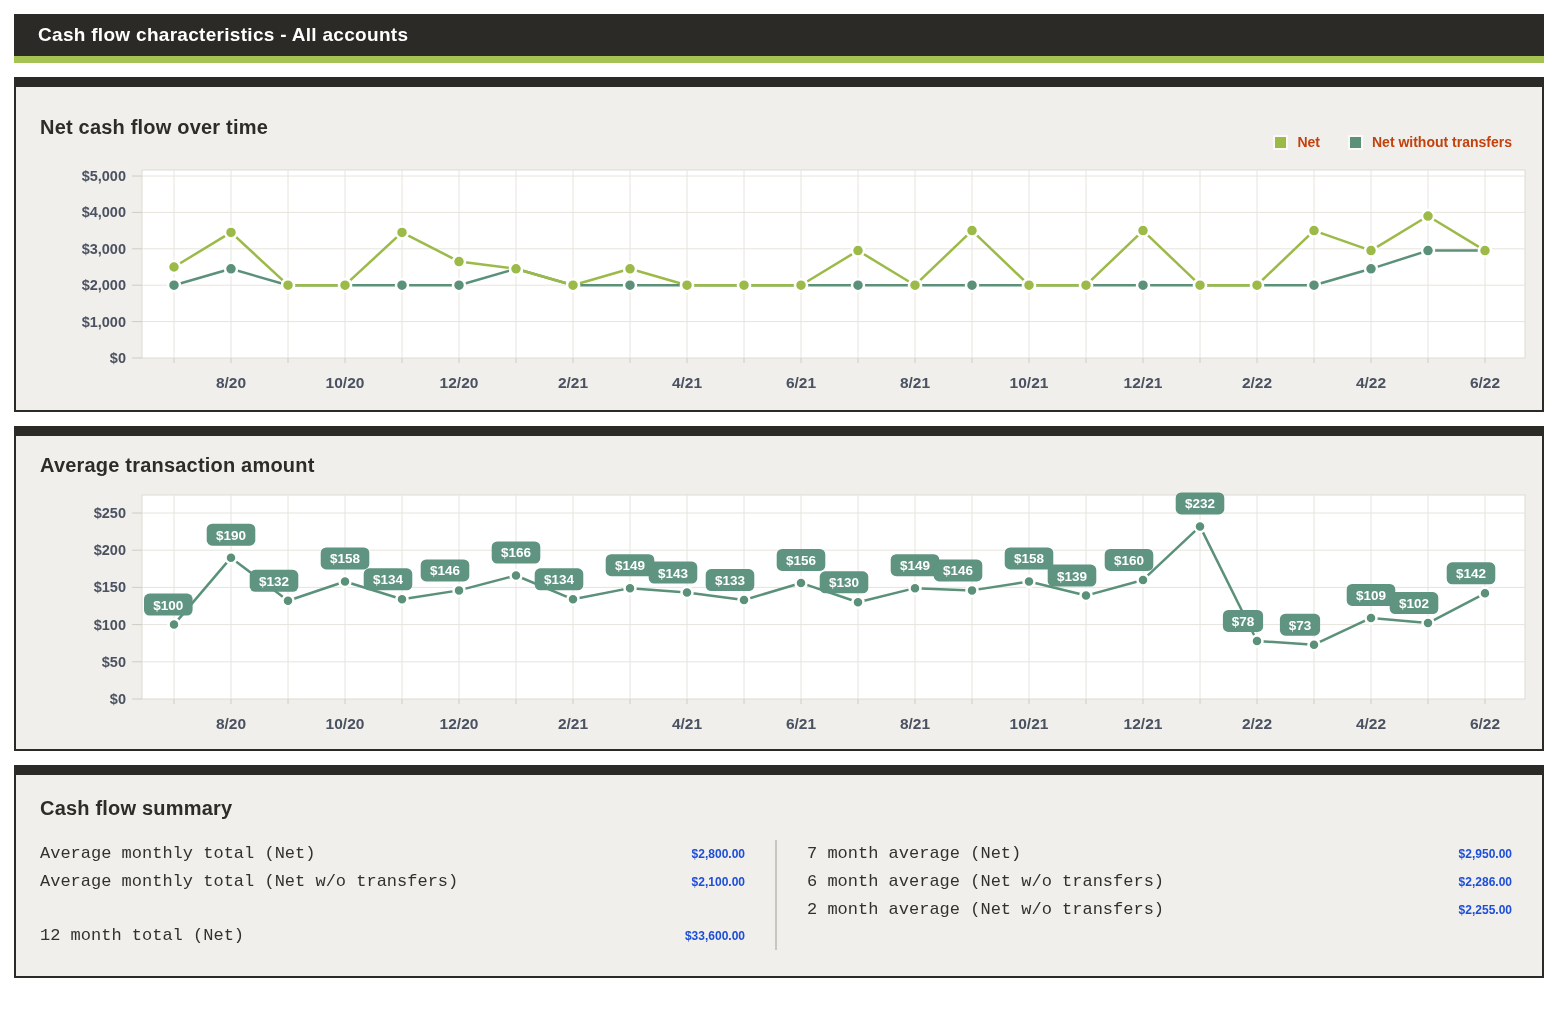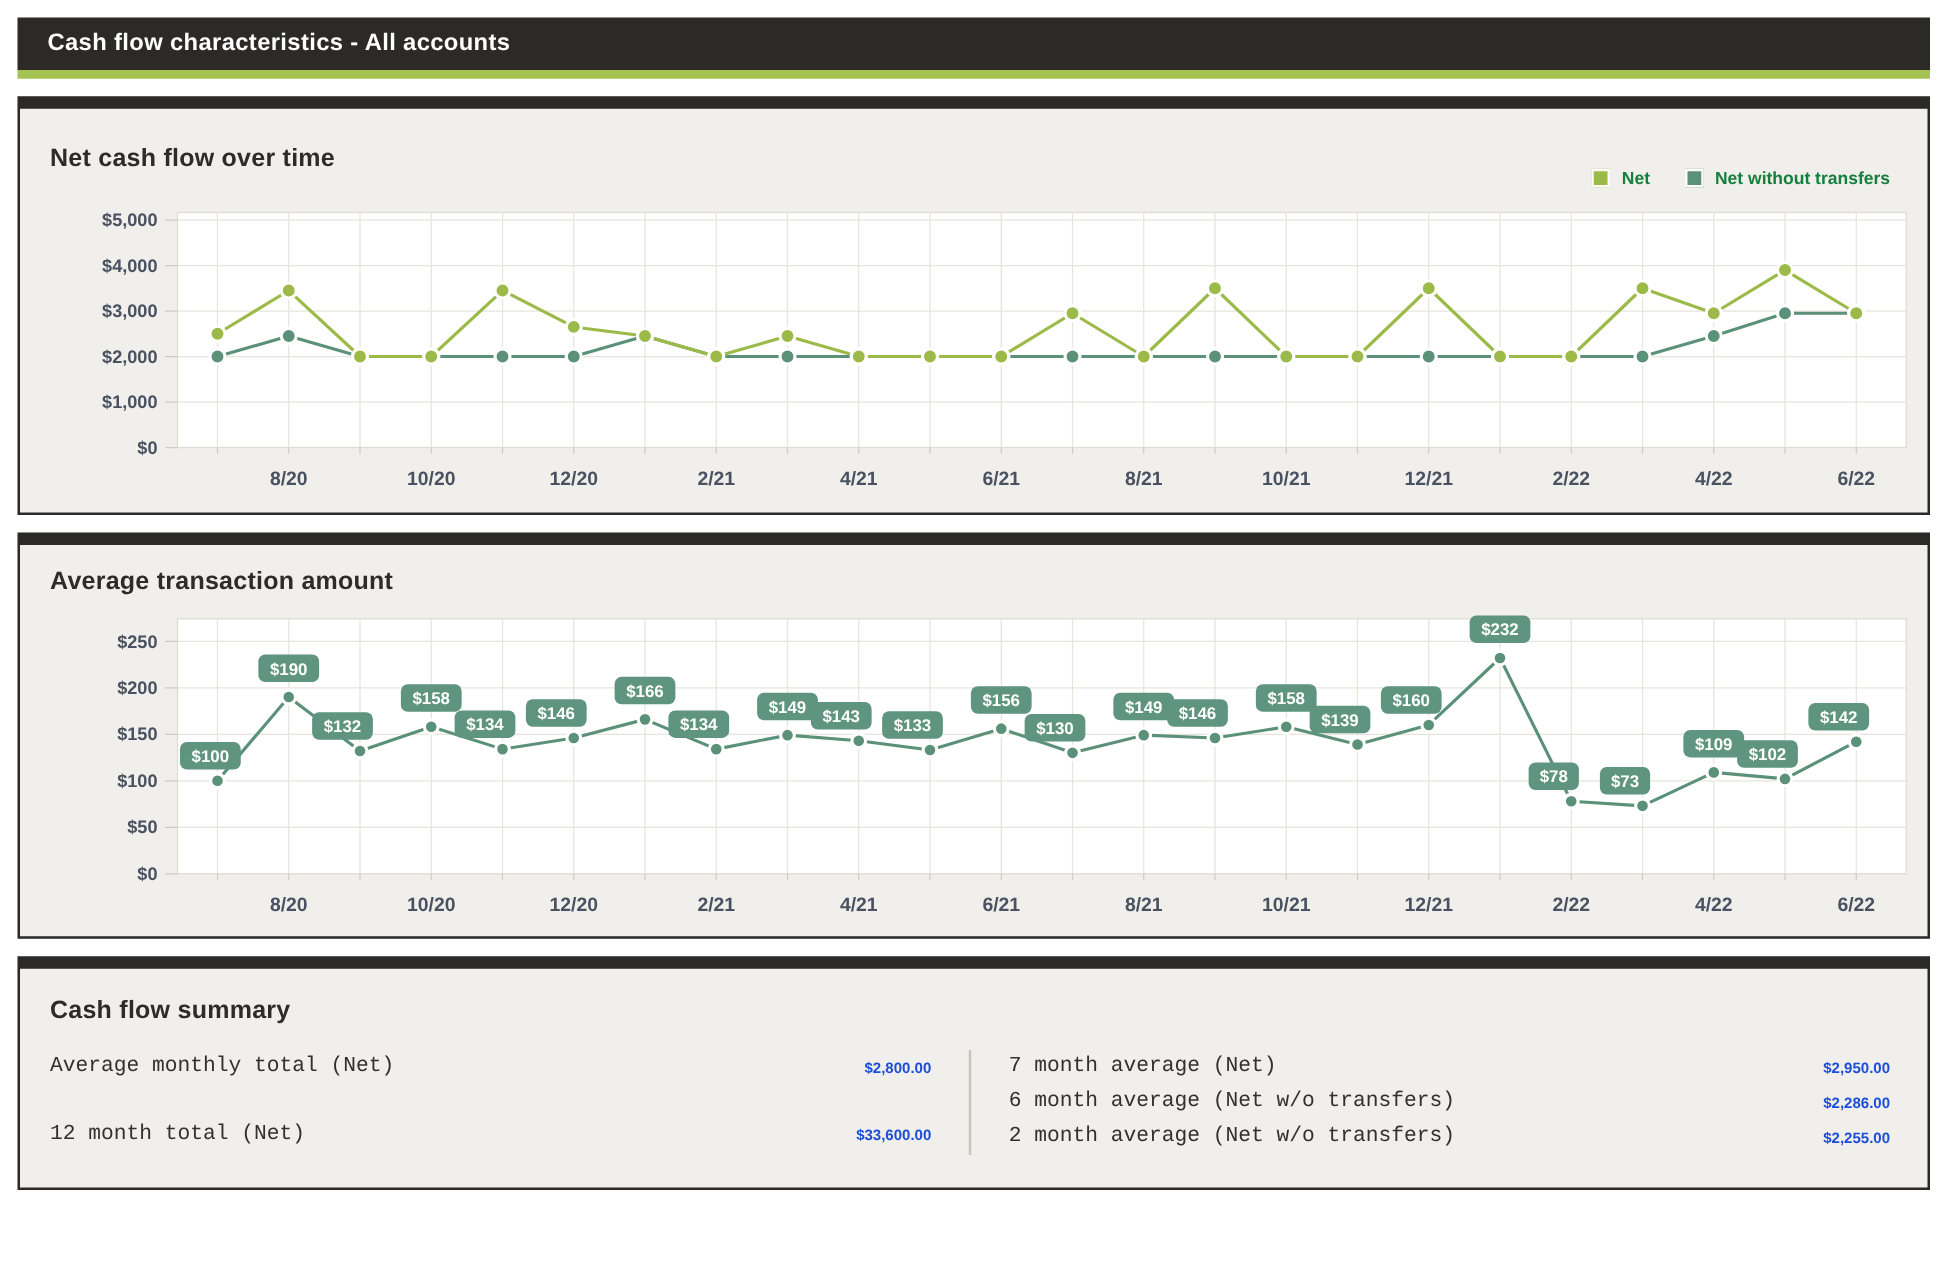--- a/index.html
+++ b/index.html
@@ -20,21 +20,21 @@
   .panel {
     margin:14px 14px 0; background:#f0efeb;
     border:2px solid #2b2a27; border-top:10px solid #2b2a27;
     padding:16px 12px 12px 24px;
   }
   h2.panel-title { font-size:20px; margin:2px 0 10px; color:#2e2c28; letter-spacing:.2px; }
 
   .panel-head { display:flex; justify-content:space-between; align-items:center; margin:2px 18px 10px 0; }
   .panel-head h2.panel-title { margin:0; }
   .legend { display:flex; gap:28px; align-items:center; }
-  .legend-item { display:flex; gap:9px; align-items:center; font-size:14px; font-weight:bold; color:#15803d;margin-top:29px; }
+  .legend-item { display:flex; gap:9px; align-items:center; font-size:14px; font-weight:bold; color:#c2410c;margin-top:29px; }
   .swatch { width:15px; height:15px; border:2px solid #fbfaf7; background:#999; }
 
   svg { display:block; }
   svg text { font-family:"Liberation Sans","DejaVu Sans",sans-serif; }
   .ylabel { font-size:14.5px; font-weight:bold; fill:#4a5160; }
   .xlabel { font-size:15.5px; font-weight:bold; fill:#4a5160; }
   .boxlabel { font-size:13.5px; font-weight:bold; fill:#ffffff; }
 
   .summary-panel { padding:20px 16px 26px 24px; }
   .summary-grid { display:grid; grid-template-columns:1fr 2px 1fr; column-gap:30px; margin:20px 14px 0 0; }
@@ -358,20 +358,24 @@
   </section>
 
   <section class="panel summary-panel">
     <h2 class="panel-title">Cash flow summary</h2>
     <div class="summary-grid">
       <div class="scol" id="sum-left">
           <div class="srow">
     <span class="slabel">Average monthly total (Net)</span>
     <span class="svalue">$2,800.00</span>
   </div>
+          <div class="srow">
+    <span class="slabel">Average monthly total (Net w/o transfers)</span>
+    <span class="svalue">$2,100.00</span>
+  </div>
           <div class="srow gap">
     <span class="slabel">12 month total (Net)</span>
     <span class="svalue">$33,600.00</span>
   </div>
         </div>
       <div class="sdivider"></div>
       <div class="scol" id="sum-right">
           <div class="srow">
     <span class="slabel">7 month average (Net)</span>
     <span class="svalue">$2,950.00</span>

